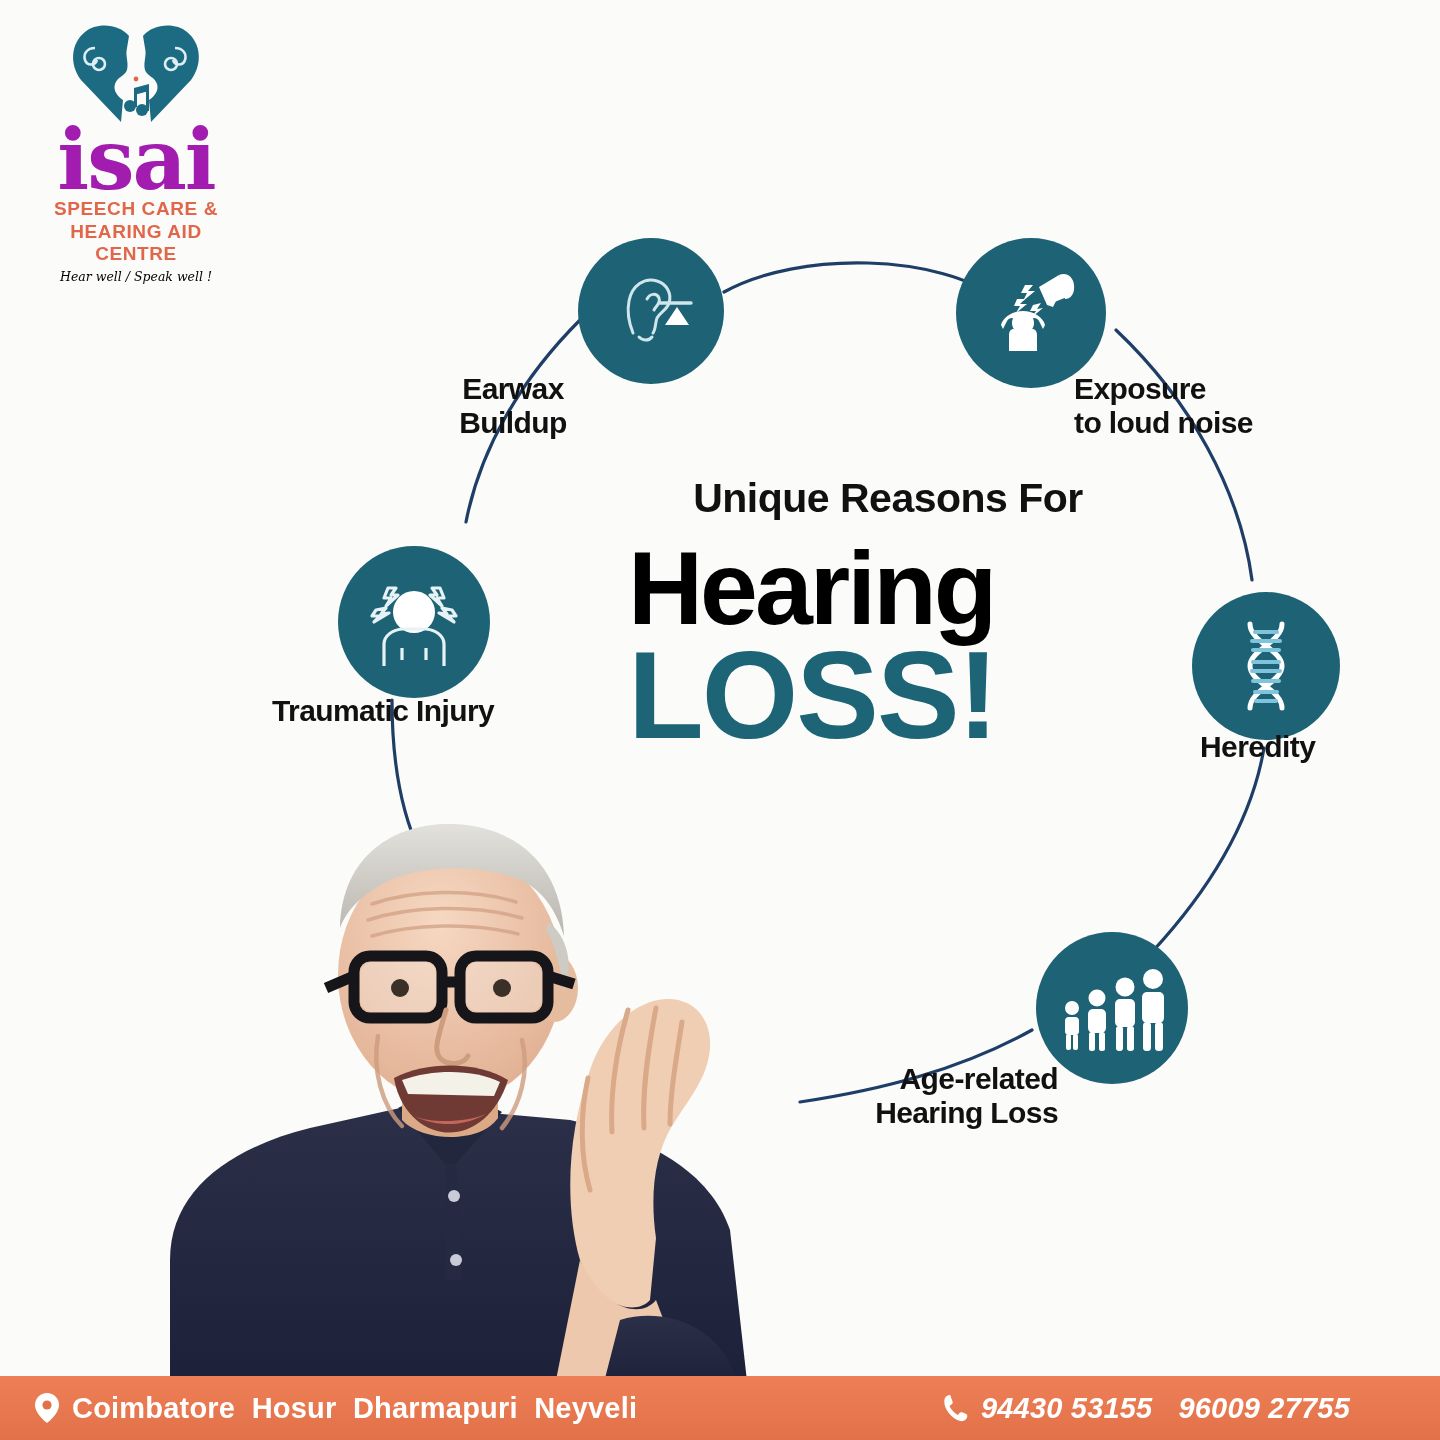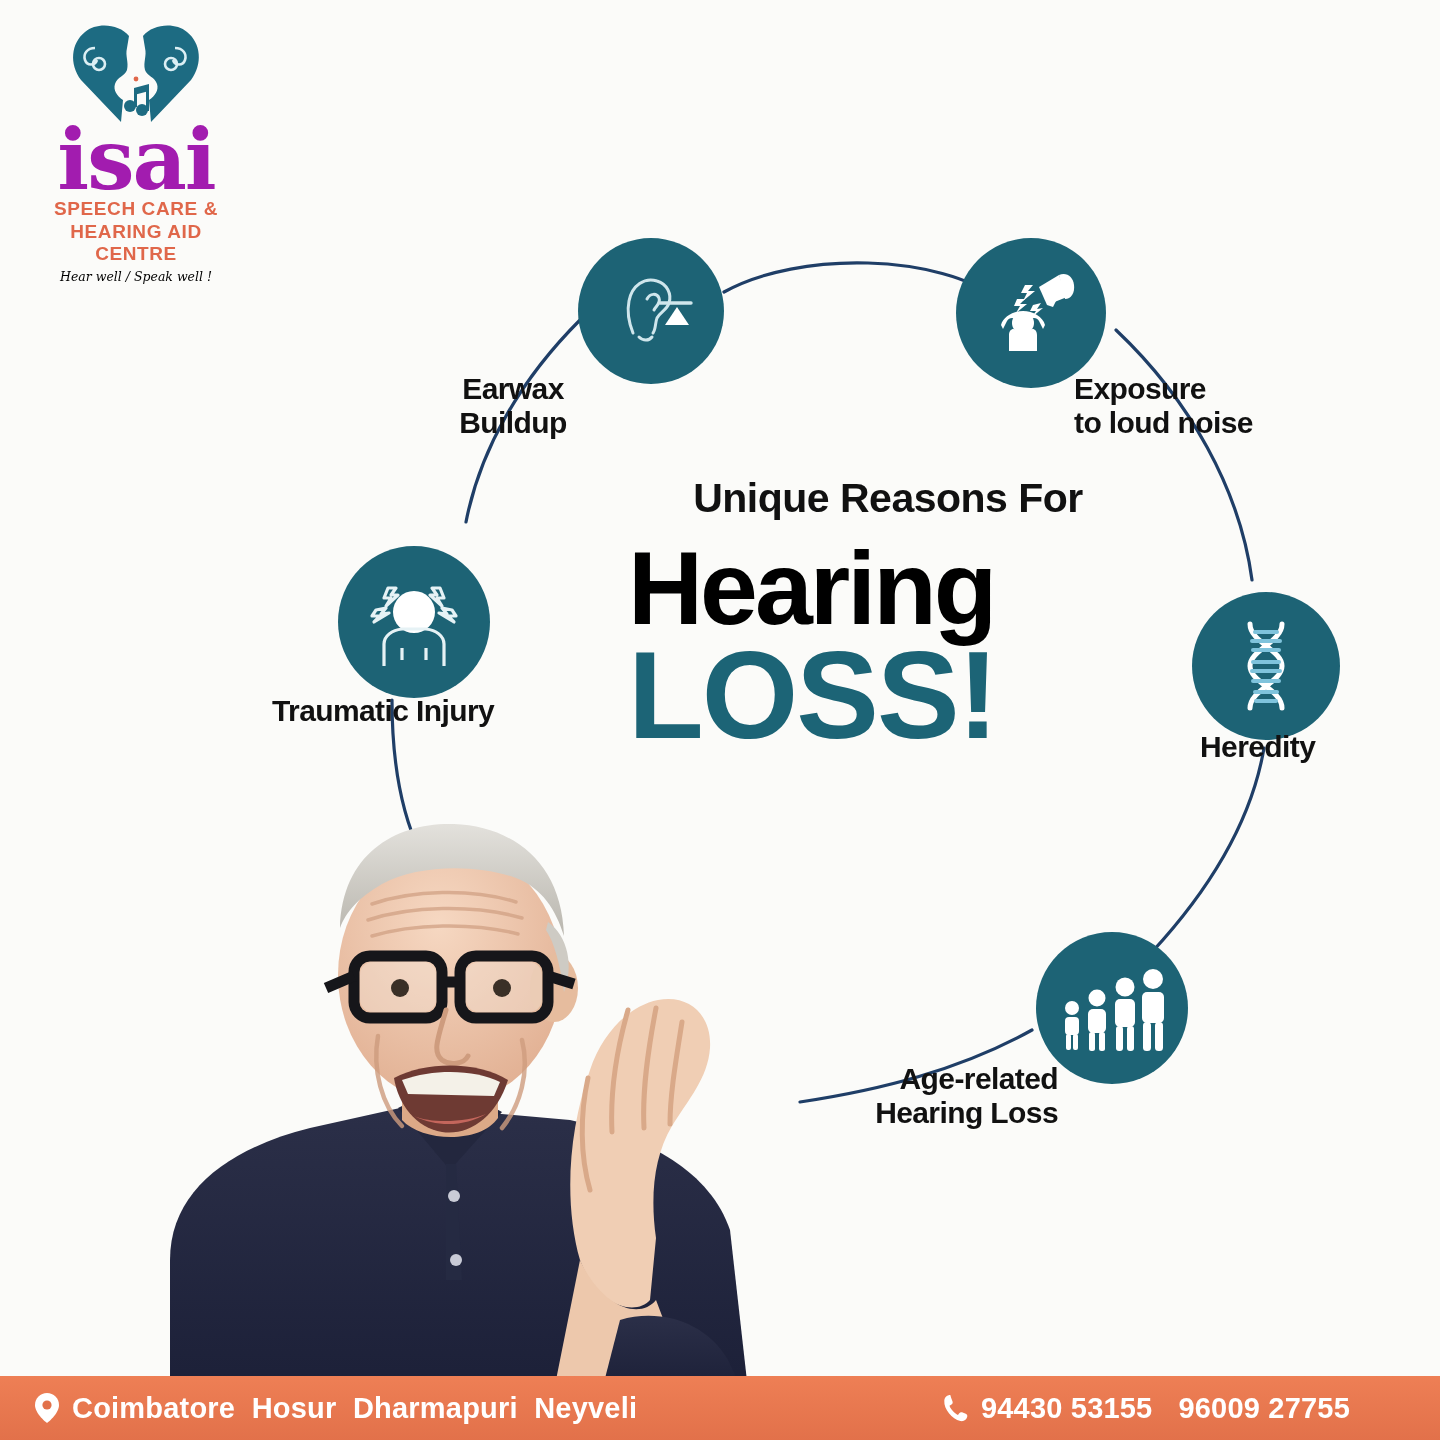--- a/index.html
+++ b/index.html
@@ -112,21 +112,21 @@
     display:flex; align-items:center; padding:0 34px;
     color:#FFFFFF;
   }
   #footer .group { display:flex; align-items:center; }
   #footer .ft-ico { width:26px; height:30px; margin-right:12px; flex:0 0 auto; }
   .ft-text {
     font-weight:700; font-size:29px; letter-spacing:0.2px;
     white-space:pre; color:#fff;
   }
   #footer .spacer { flex:1 1 auto; }
-  #footer .phones { display:flex; align-items:center; margin-right:56px; }
+  #footer .phones { display:flex; align-items:center; margin-right:56px;font-style:italic; }
   #footer .phone-num { margin-left:26px; }
 </style>
 </head>
 <body>
 
 <div id="poster">
 
   <svg id="arcs" viewBox="0 0 1440 1440">
     <g fill="none" stroke="#1F3E67" stroke-width="3.2" stroke-linecap="round">
       <path d="M724 292 C 800 250, 940 254, 1000 300"></path>

